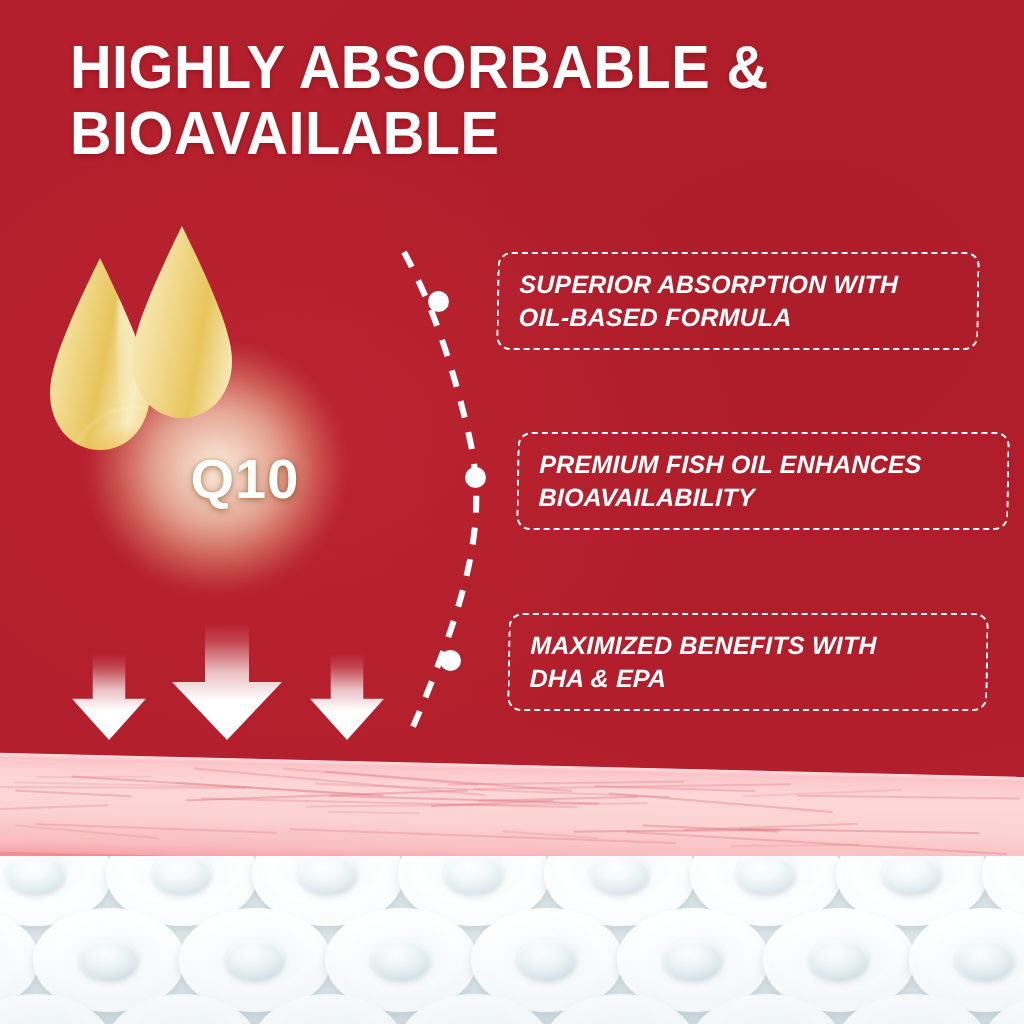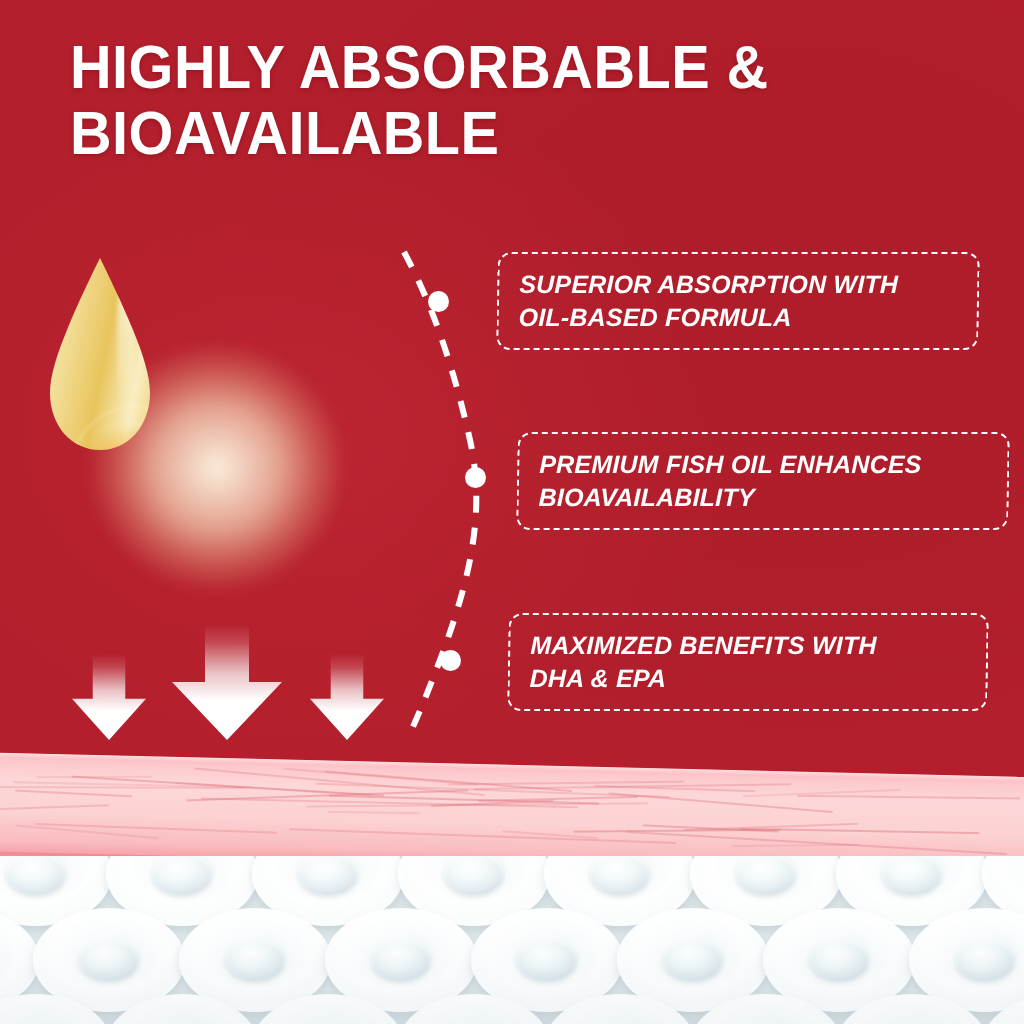--- a/index.html
+++ b/index.html
@@ -209,20 +209,30 @@
   <div id="droplet-glow"></div>
 
   <div class="droplet" id="droplet-back">
     <div class="dshape">
       <div class="swirl" id="sw4"></div>
       <div class="spike-hl"></div>
       <div class="rim"></div>
     </div>
   </div>
 
+  <div class="droplet" id="droplet-front">
+    <div class="dshape">
+      <div class="swirl" id="sw1"></div>
+      <div class="swirl" id="sw2"></div>
+      <div class="swirl" id="sw3"></div>
+      <div class="spike-hl"></div>
+      <div class="rim"></div>
+    </div>
+    <div id="q10-label">Q10</div>
+  </div>
 </div>
 
 <div id="arrows">
   <div class="arrow" id="arrow-left">
     <div class="abody"></div>
   </div>
   <div class="arrow" id="arrow-center">
     <div class="abody"></div>
   </div>
   <div class="arrow" id="arrow-right">

